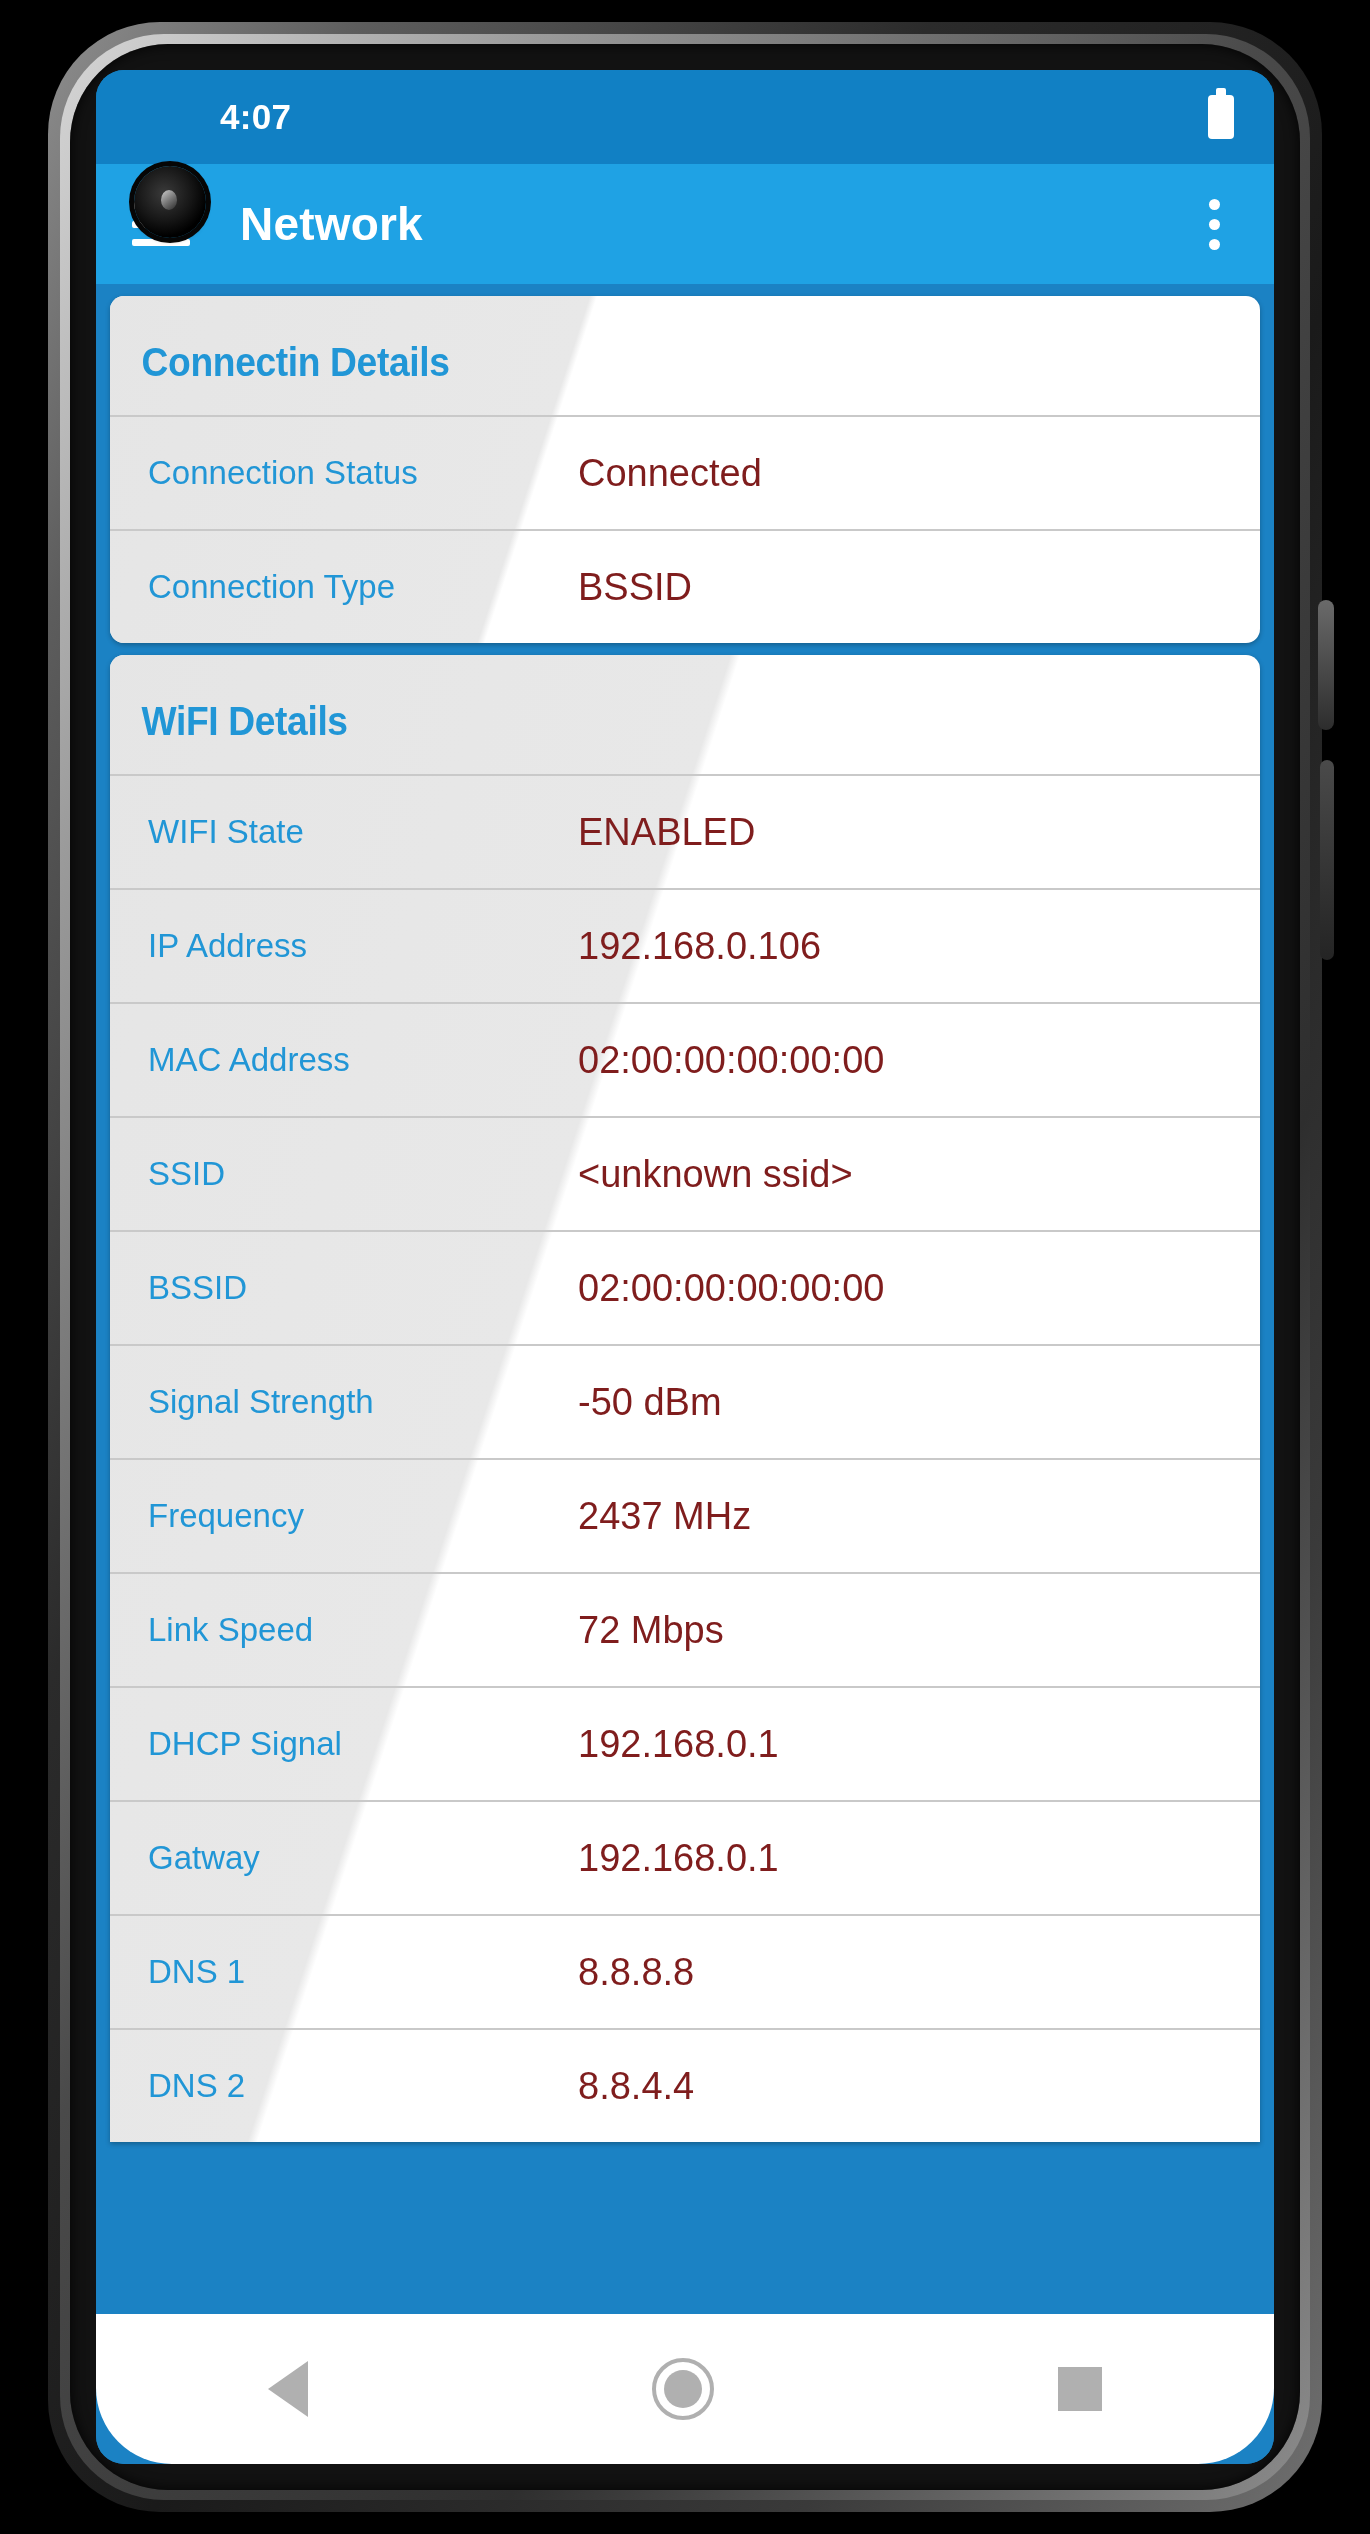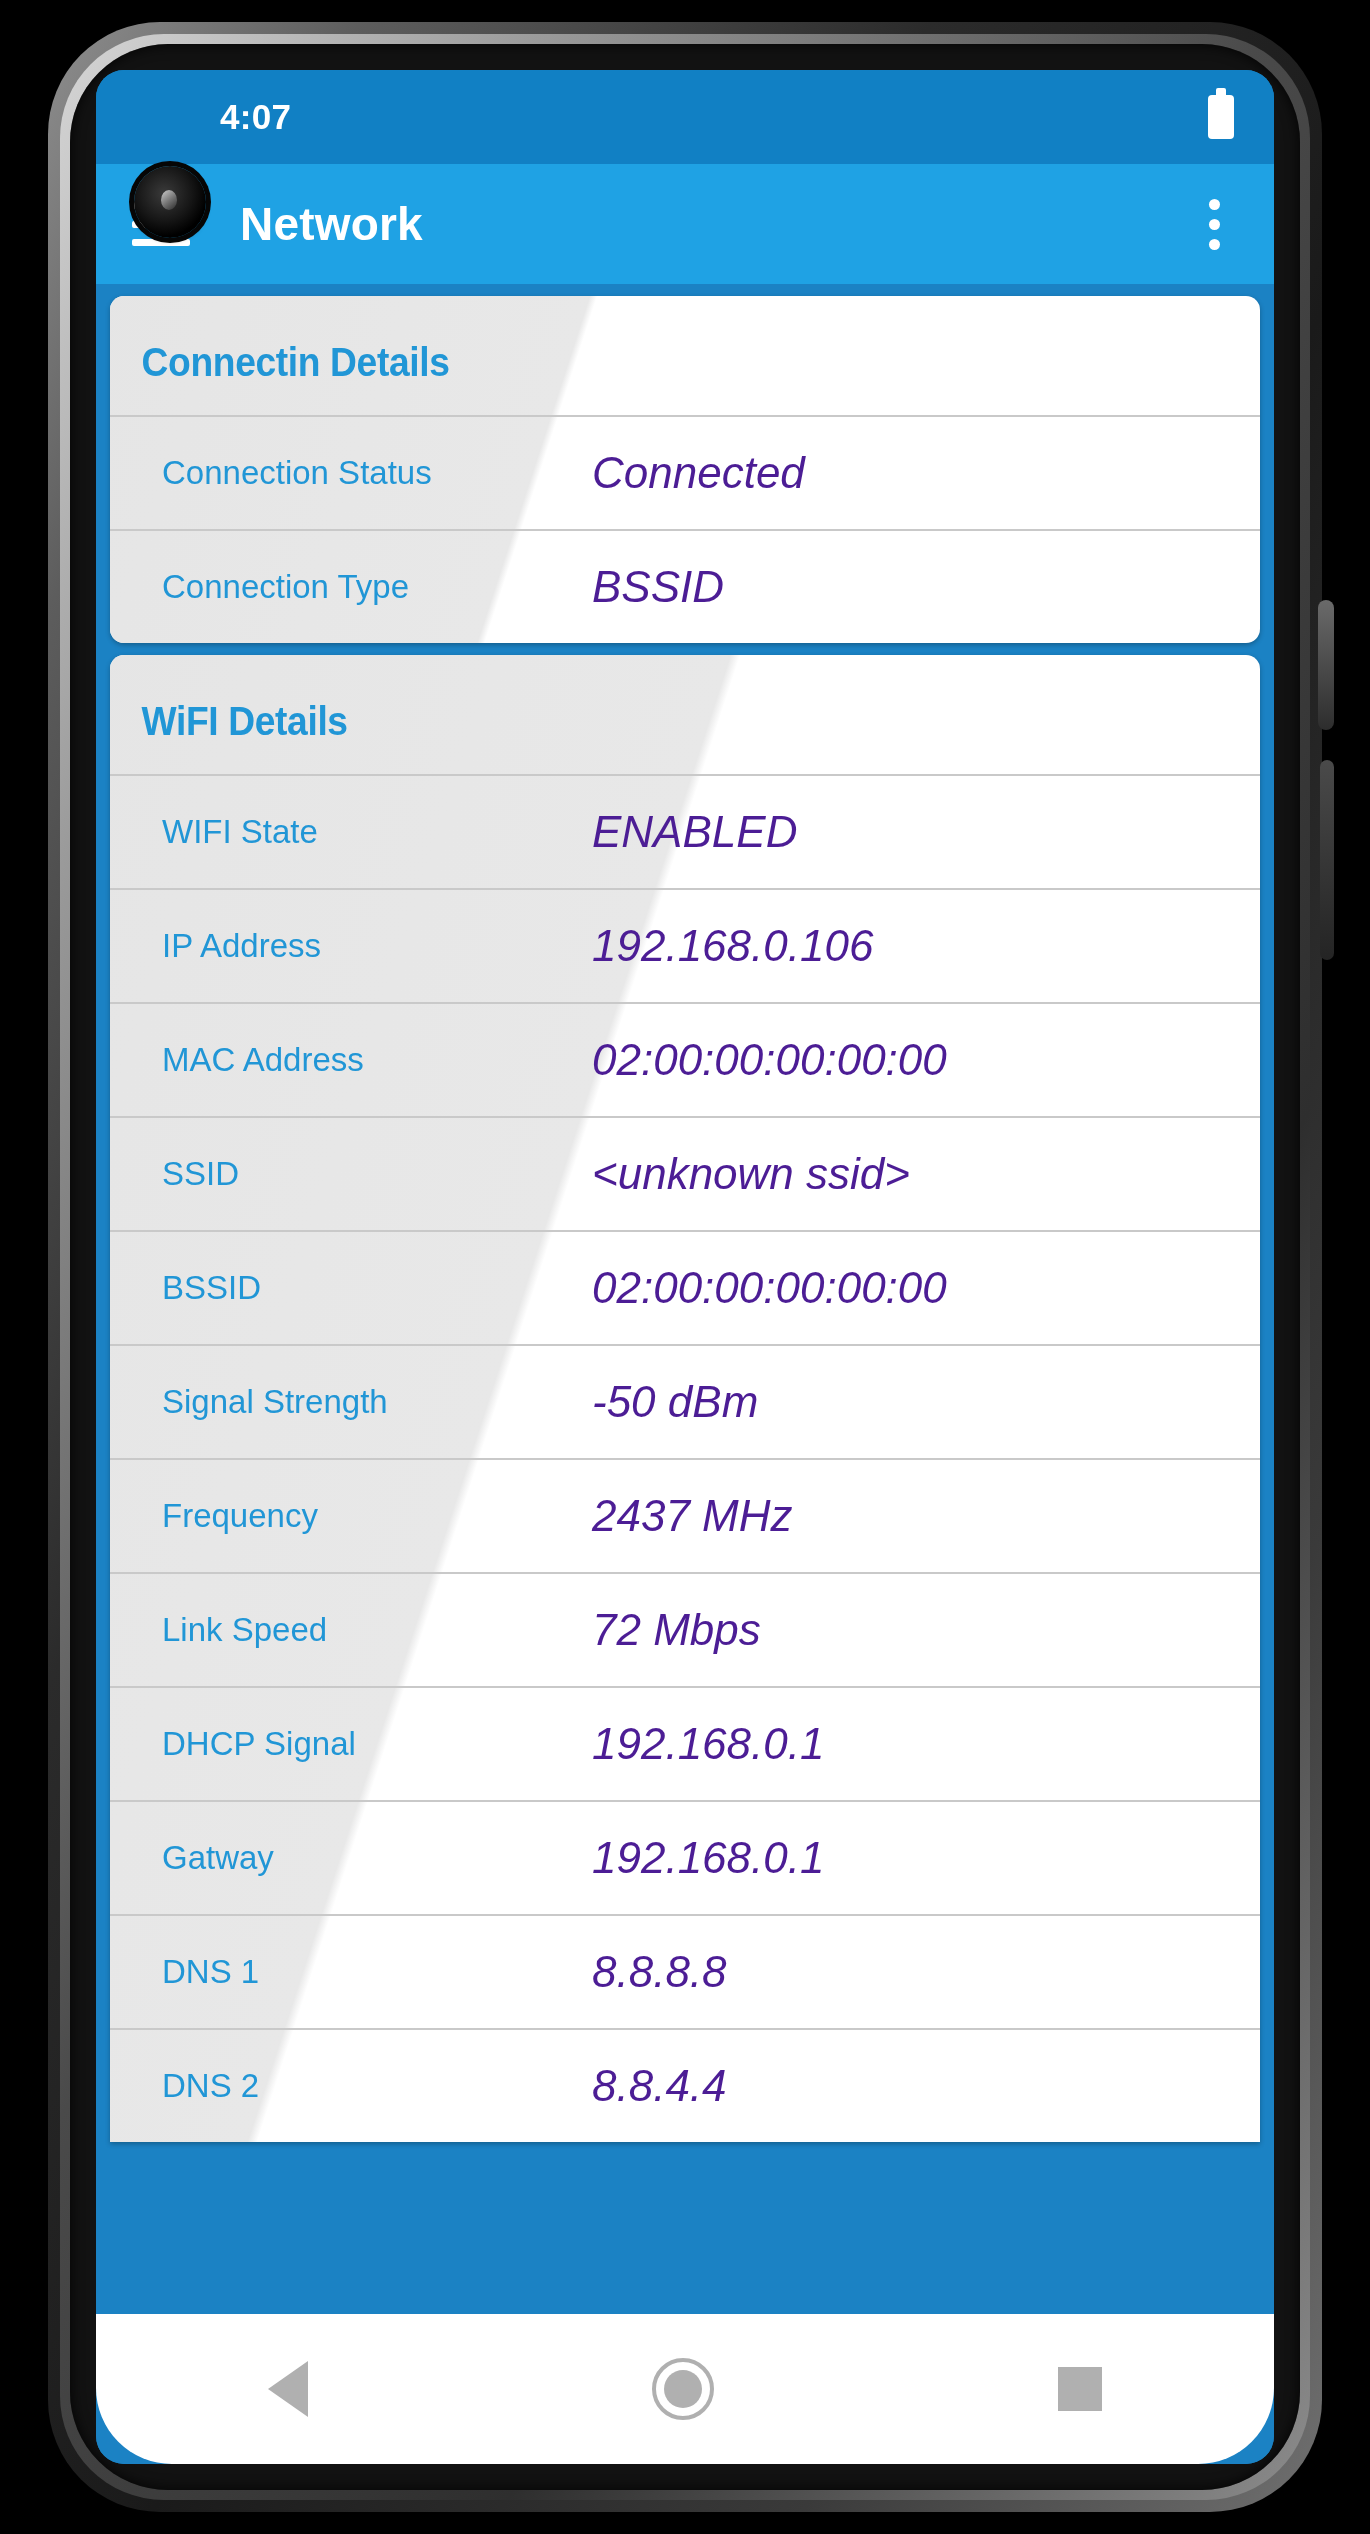--- a/index.html
+++ b/index.html
@@ -130,26 +130,26 @@
     font-weight:bold;
     font-stretch:condensed;
     padding:44px 34px 30px 34px;
     letter-spacing:-.4px;
     transform:scaleX(.93);
     transform-origin:left center;
   }
 
   .row{
     display:flex; align-items:center;
-    padding:0 52px;
+    padding:0 38px;
     height:114px;
     border-top:2px solid #c9c9c9;
   }
   .row-label{ color:#2196d6; font-size:33px; flex:0 0 430px; }
-  .row-value{ color:#4c1d95; font-size:44px;font-style:italic; }
+  .row-value{ color:#7f1d1d; font-size:38px; }
 
   
   .card.clipped{ margin-bottom:16px; border-radius:14px 14px 0 0; }
 
   
   .nav-bar{
     position:absolute; left:0; bottom:0; width:100%; height:150px;
     background:#fff;
     display:flex; align-items:center; justify-content:space-around;
     border-radius:0 0 76px 76px;

